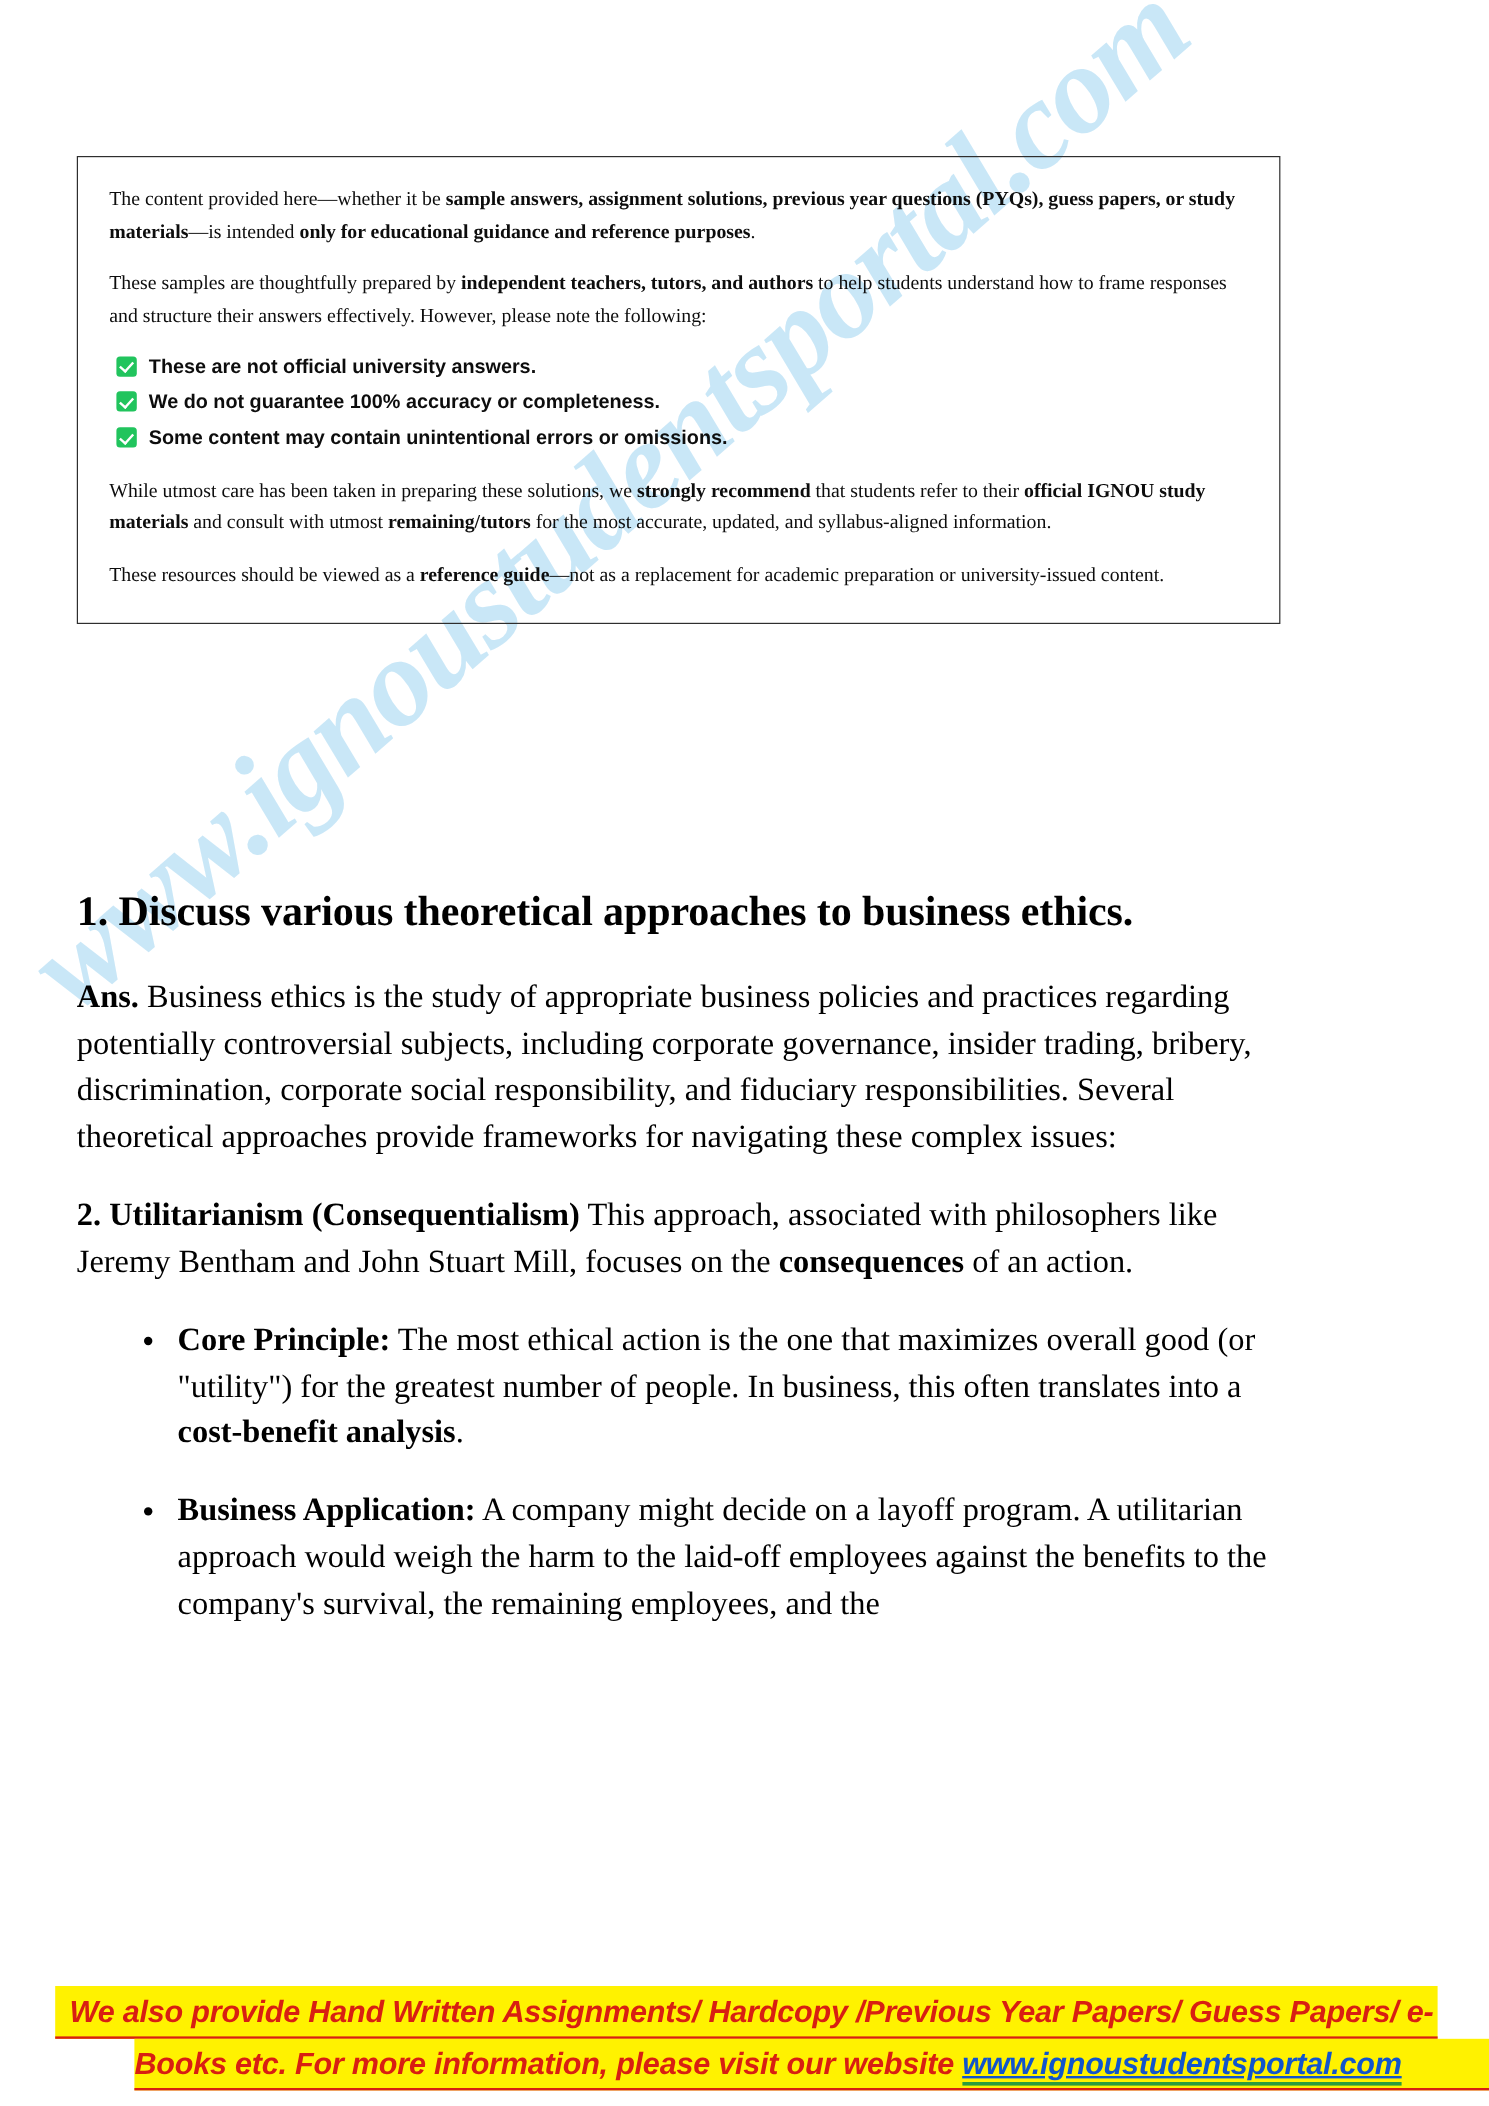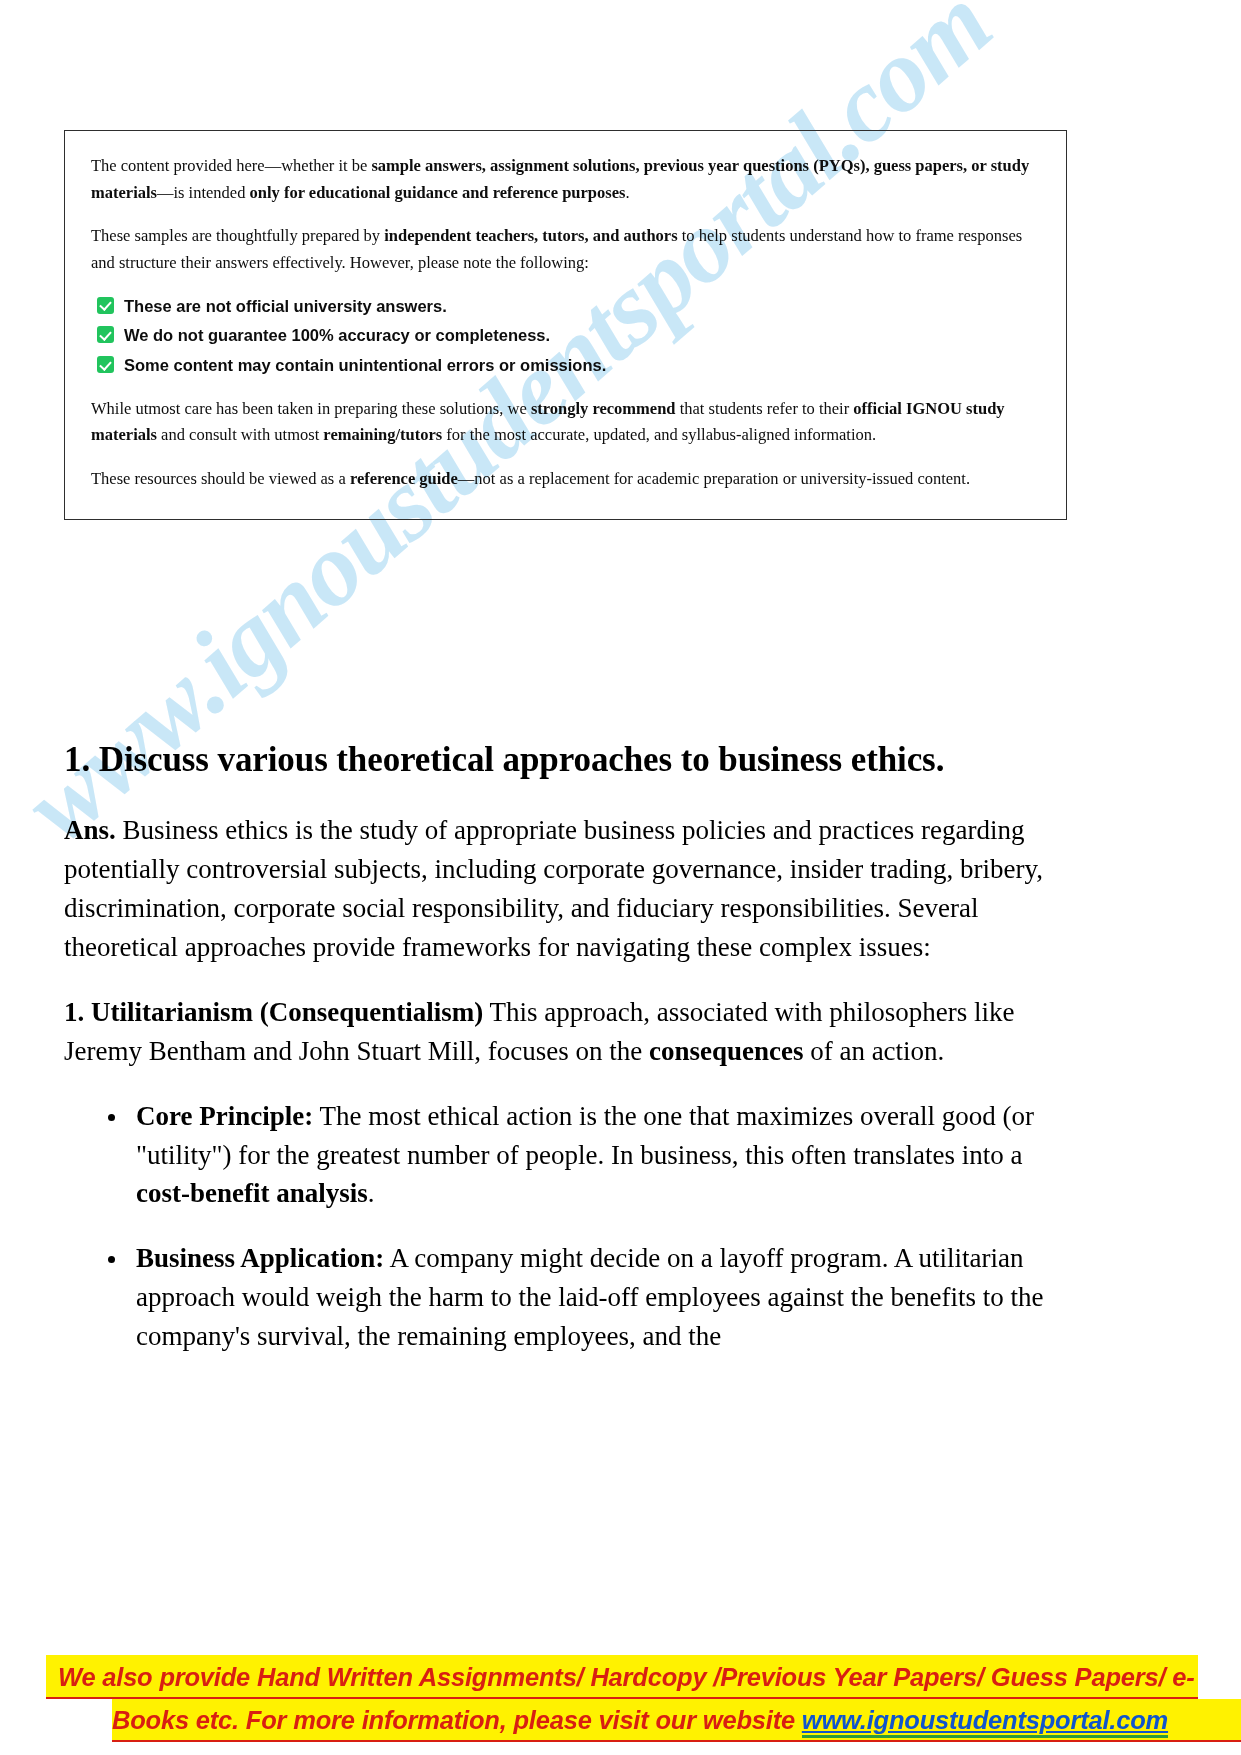--- a/index.html
+++ b/index.html
@@ -184,21 +184,21 @@
     margin: 0 0 28px 0;
     letter-spacing: -0.1px;
   }
   .body-content p {
     margin: 0 0 26px 0;
   }
   .body-content b { font-weight: 700; }
 
   .bullets {
     list-style: none;
-    margin: 4px;
+    margin: 16px;
     padding: 0;
   }
   .bullets li {
     position: relative;
     padding-left: 68px;
     margin-bottom: 26px;
     line-height: 1.44;
   }
   .bullets li::before {
     content: "";
@@ -288,21 +288,21 @@
 
 
   </div>
 
   <div class="body-content">
 
     <p class="q-heading">1. Discuss various theoretical approaches to business ethics.</p>
 
     <p><b>Ans.</b><span> Business ethics is the study of appropriate business policies and practices regarding potentially controversial subjects, including corporate governance, insider trading, bribery, discrimination, corporate social responsibility, and fiduciary responsibilities. Several theoretical approaches provide frameworks for navigating these complex issues:</span></p>
 
-    <p><b>1. Utilitarianism (Consequentialism)</b><span> This approach, associated with philosophers like Jeremy Bentham and John Stuart Mill, focuses on the </span><b>consequences</b><span> of an action.</span></p>
+    <p><b>2. Utilitarianism (Consequentialism)</b><span> This approach, associated with philosophers like Jeremy Bentham and John Stuart Mill, focuses on the </span><b>consequences</b><span> of an action.</span></p>
 
     <ul class="bullets">
       <li><b>Core Principle:</b><span> The most ethical action is the one that maximizes overall good (or "utility") for the greatest number of people. In business, this often translates into a </span><b>cost-benefit analysis</b><span>.</span></li>
       <li><b>Business Application:</b><span> A company might decide on a layoff program. A utilitarian approach would weigh the harm to the laid-off employees against the benefits to the company's survival, the remaining employees, and the</span></li>
     </ul>
 
   </div>
 
   <div class="footer-banner">
     <div class="footer-line footer-line-1">We also provide Hand Written Assignments/ Hardcopy /Previous Year Papers/ Guess Papers/ e-</div>

